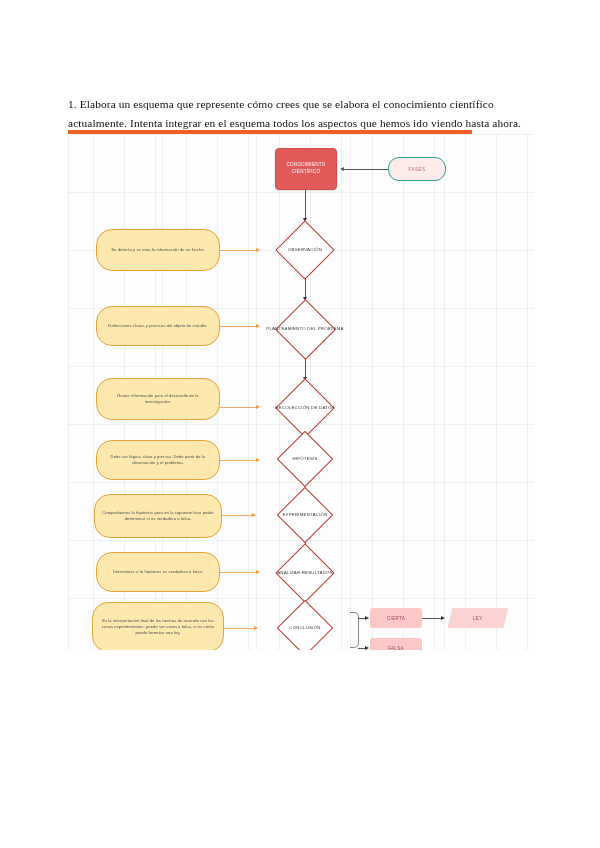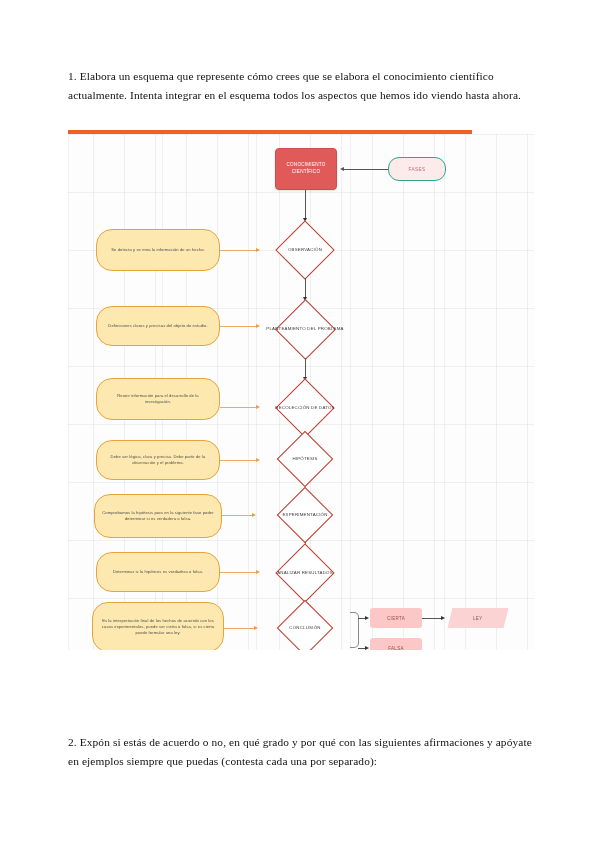--- a/index.html
+++ b/index.html
@@ -27,21 +27,21 @@
     position: absolute;
     left: 68px;
     width: 466px;
     font-family: "Liberation Serif", serif;
     font-size: 11.4px;
     line-height: 1.62;
     text-align: left;
     color: #111;
     letter-spacing: 0.1px;
   }
-  #para-intro { top: 56px; }
+  #para-intro { top: 84px; }
   #para-note  { top: 664px; }
   #para-q2    { top: 722px; }
 
   
   .shot {
     position: absolute;
     left: 68px;
     top: 130px;
     width: 466px;
     height: 520px;
@@ -327,15 +327,14 @@
 
     <div class="node box-ley" style="left:382px; top:478px; width:56px; height:20px;">
       <span>LEY</span>
     </div>
     <div class="conn conn-h" style="left:354px; top:488px; width:20px;"></div>
     <div class="arrow-right" style="left:373px; top:485.5px;"></div>
 
   </div>
 
 
-  <p class="para" id="para-q2">2. Expón si estás de acuerdo o no, en qué grado y por qué con las siguientes afirmaciones y apóyate en ejemplos siempre que puedas (contesta cada una por separado):</p>
 
 </div>
 
 </body></html>

